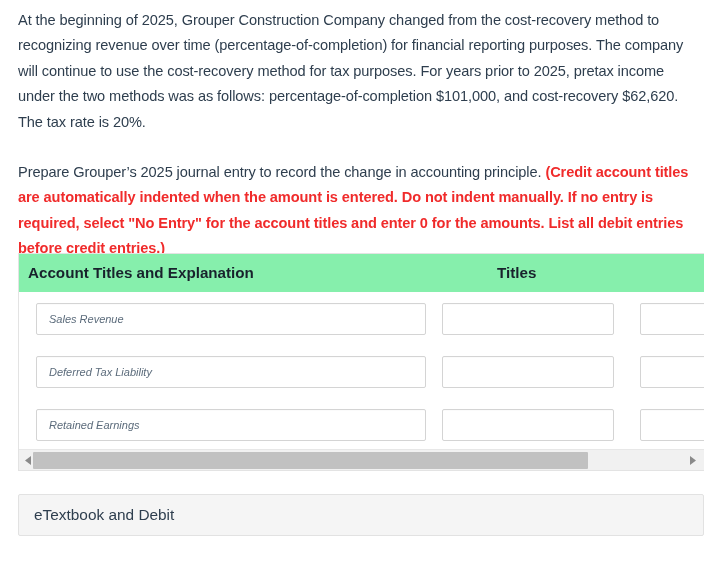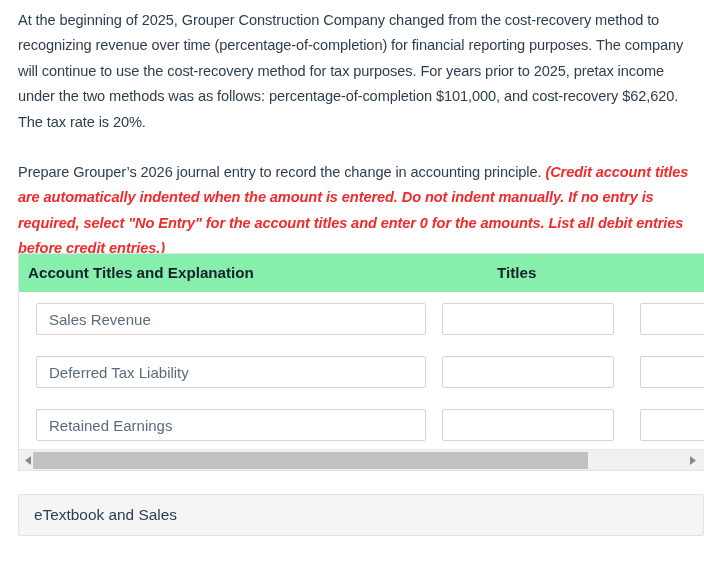--- a/index.html
+++ b/index.html
@@ -36,21 +36,20 @@
   }
   .prose p {
     margin: 0;
   }
   .para-gap {
     height: 25px;
   }
   .instr-red {
     color: #f02b2b;
     font-weight: bold;
-    font-style: italic;
   }
 
   
   .je-wrap {
     position: absolute;
     left: 18px;
     top: 253px;
     width: 686px;
     height: 218px;
     background: #ffffff;
@@ -102,26 +101,27 @@
 
   .fld {
     position: absolute;
     top: 0;
     height: 32px;
     box-sizing: border-box;
     background: #ffffff;
     border: 1px solid #d4d4d4;
     border-radius: 2px;
     font-family: "Liberation Sans", sans-serif;
-    font-size: 15px;
+    font-size: 11px;
     color: #5b6b7b;
     padding: 0 0 0 12px;
     line-height: 30px;
     outline: none;
     box-shadow: 0 1px 0 rgba(0,0,0,0.015) inset;
+    font-style: italic;
   }
   .fld.acct   { left: 17px;  width: 390px; }
   .fld.debit  { left: 423px; width: 172px; }
   .fld.credit { left: 621px; width: 172px; }
 
   
   .hscroll {
     position: absolute;
     left: 0;
     top: 195px;
@@ -186,21 +186,21 @@
   }
 </style>
 </head>
 <body>
 
 <div class="page">
 
   <div class="prose">
     <p>At the beginning of 2025, Grouper Construction Company changed from the cost-recovery method to recognizing revenue over time (percentage-of-completion) for financial reporting purposes. The company will continue to use the cost-recovery method for tax purposes. For years prior to 2025, pretax income under the two methods was as follows: percentage-of-completion $101,000, and cost-recovery $62,620. The tax rate is 20%.</p>
     <div class="para-gap"></div>
-    <p><span>Prepare Grouper’s 2026 journal entry to record the change in accounting principle. </span><span class="instr-red">(Credit account titles are automatically indented when the amount is entered. Do not indent manually. If no entry is required, select "No Entry" for the account titles and enter 0 for the amounts. List all debit entries before credit entries.)</span></p>
+    <p><span>Prepare Grouper’s 2025 journal entry to record the change in accounting principle. </span><span class="instr-red">(Credit account titles are automatically indented when the amount is entered. Do not indent manually. If no entry is required, select "No Entry" for the account titles and enter 0 for the amounts. List all debit entries before credit entries.)</span></p>
   </div>
 
   <div class="je-wrap">
 
     <div class="je-head">
       <div class="hcell acct">Account Titles and Explanation</div>
       <div class="hcell debit">Titles</div>
 
     </div>
 
@@ -238,17 +238,17 @@
       <div class="hs-arrow right">
         <svg width="7" height="9" viewBox="0 0 7 9">
           <polygon points="0,0 0,9 6,4.5" fill="#8a8a8a"></polygon>
         </svg>
       </div>
     </div>
 
   </div>
 
   <div class="acc one">
-    <div class="acc-label">eTextbook and Sales</div>
+    <div class="acc-label">eTextbook and Debit</div>
   </div>
 
 
 </div>
 
 </body></html>

